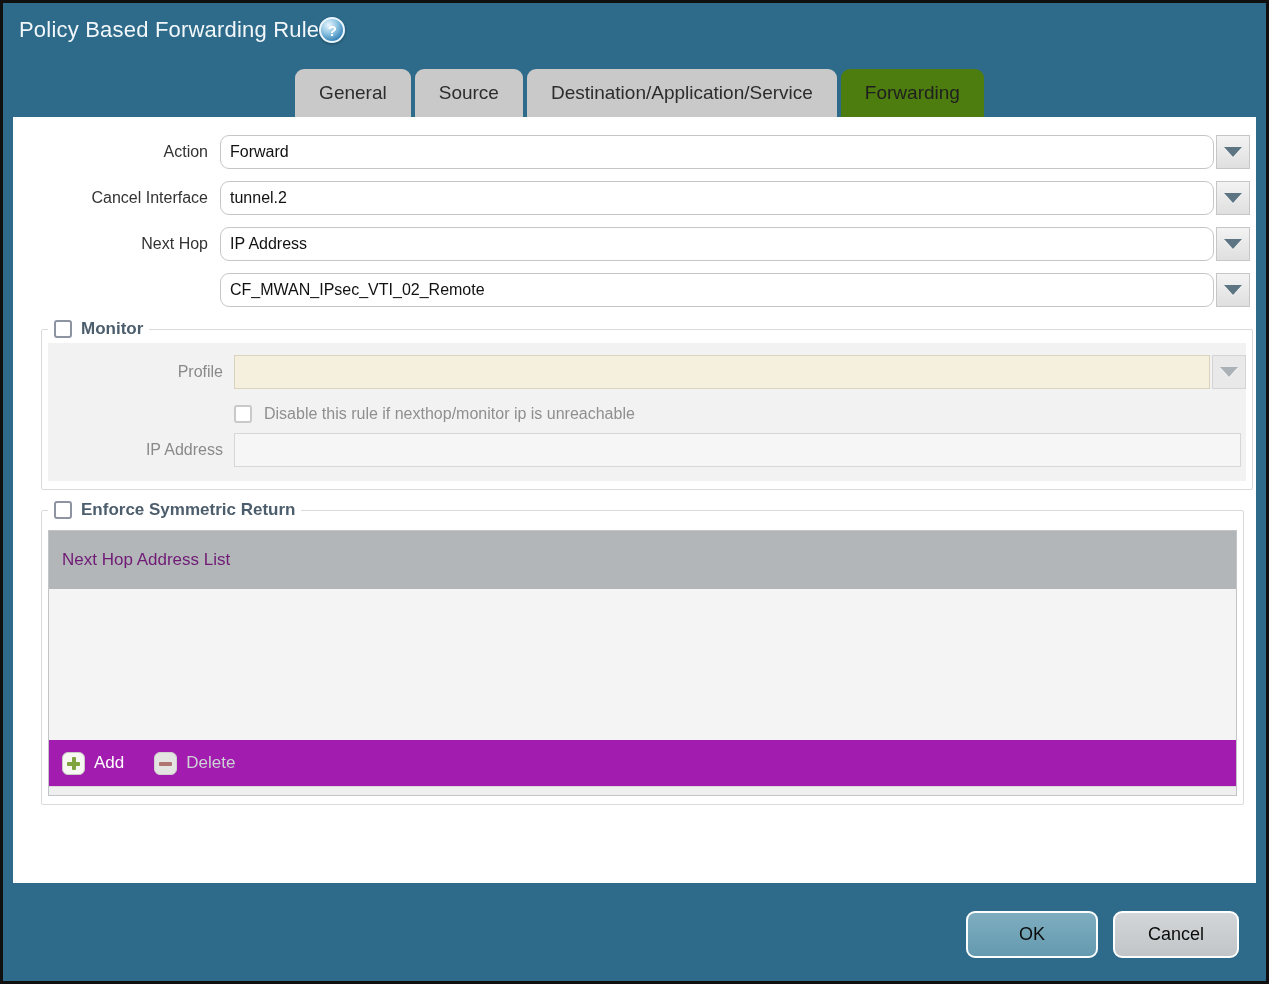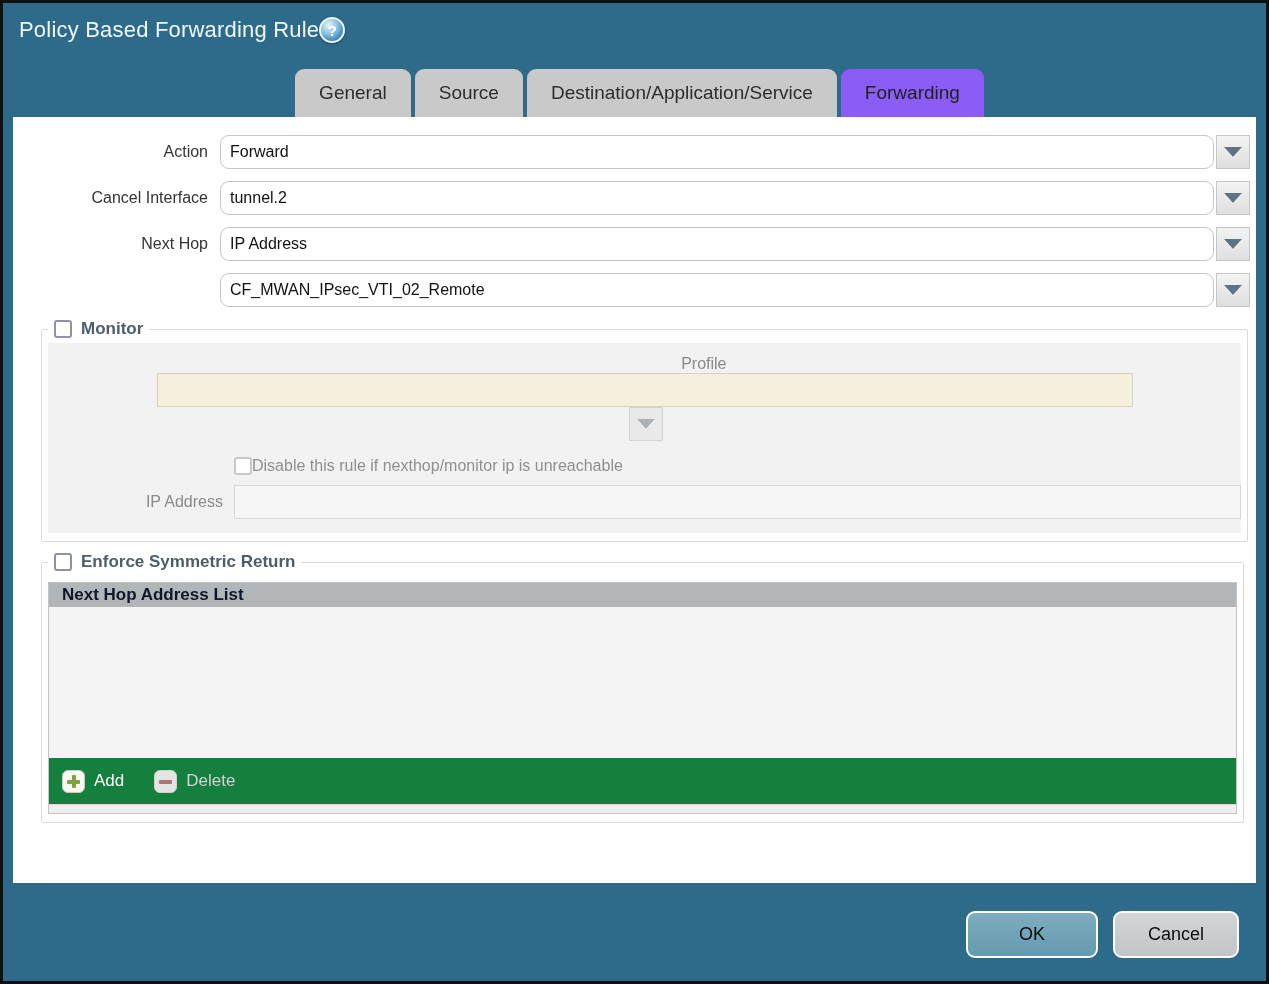--- a/index.html
+++ b/index.html
@@ -35,21 +35,21 @@
   
   .tabs { display: flex; gap: 4px; margin-left: 10px; height: 48px; align-items: flex-end; justify-content: center; }
   .tab {
     height: 48px; line-height: 48px;
     padding: 0 24px;
     background: #c9c9c9;
     border-radius: 9px 9px 0 0;
     font-size: 19px; color: #2d2d2d;
     cursor: pointer; white-space: nowrap;
   }
-  .tab.active { background: #8b5cf6; color: #1f1f1f; }
+  .tab.active { background: #4d7c0f; color: #1f1f1f; }
   
   .panel {
     background: #fff;
     margin: 0 10px;
     height: 766px;
     padding-top: 18px;
     overflow: hidden;
   }
   
   .form-row { display: flex; align-items: center; margin-bottom: 12px; }
@@ -108,33 +108,32 @@
   .input-disabled-beige {
     width: 976px; height: 34px;
     background: #f5f0dd; border: 1px solid #d9d3bd;
     flex: none;
   }
   .input-disabled-gray {
     width: 1007px; height: 34px;
     background: #f6f6f6; border: 1px solid #d7d7d7;
     flex: none;
   }
-  .disable-row { display: flex; align-items: center; margin: 16px 0 6px 186px; }
+  .disable-row { display: flex; align-items: center; margin: 16px 0 6px 186px; gap: 12px; }
   .disable-label { font-size: 16px; color: #8f8f8f; }
   
   .grid { margin-top: 6px; border: 1px solid #c2c5c8; }
   .grid-header {
-    background: #b2b6b9; color: #0f172a;
-    font-size: 17px; padding: 2px 13px;
-    cursor: pointer;
-    font-weight: bold;
+    background: #b2b6b9; color: #701a75;
+    font-size: 17px; padding: 19px 13px;
+    cursor: pointer;
   }
   .grid-body { background: #f4f4f4; height: 151px; }
   .grid-footer {
-    background: #15803d; height: 46px;
+    background: #a21caf; height: 46px;
     display: flex; align-items: center; gap: 30px; padding-left: 13px;
   }
   .tool { display: flex; align-items: center; gap: 9px; cursor: pointer; }
   .tool-icon {
     width: 23px; height: 23px; border-radius: 6px;
     background: #f7f8f4; border: 1px solid #c9ccc2;
     position: relative; flex: none;
   }
   .tool-icon.dim { background: #e4e4e2; border-color: #cfd1cd; }
   .tool-icon .h, .tool-icon .v { position: absolute; background: #7fa33e; border-radius: 1px; }
@@ -216,21 +215,21 @@
         </div>
       </div>
     </div>
 
     <fieldset>
       <legend>
         <span class="checkbox"></span>
         <span>Monitor</span>
       </legend>
       <div class="section-body">
-        <div class="inner-row" style="margin-top:2px;flex-direction:column;">
+        <div class="inner-row" style="margin-top:2px;">
           <div class="inner-label">Profile</div>
           <div class="input-disabled-beige"></div>
           <div class="dd-btn disabled">
             <div class="dd-arrow"></div>
           </div>
         </div>
         <div class="disable-row">
           <span class="checkbox cb-disabled"></span>
           <span class="disable-label">Disable this rule if nexthop/monitor ip is unreachable</span>
         </div>

